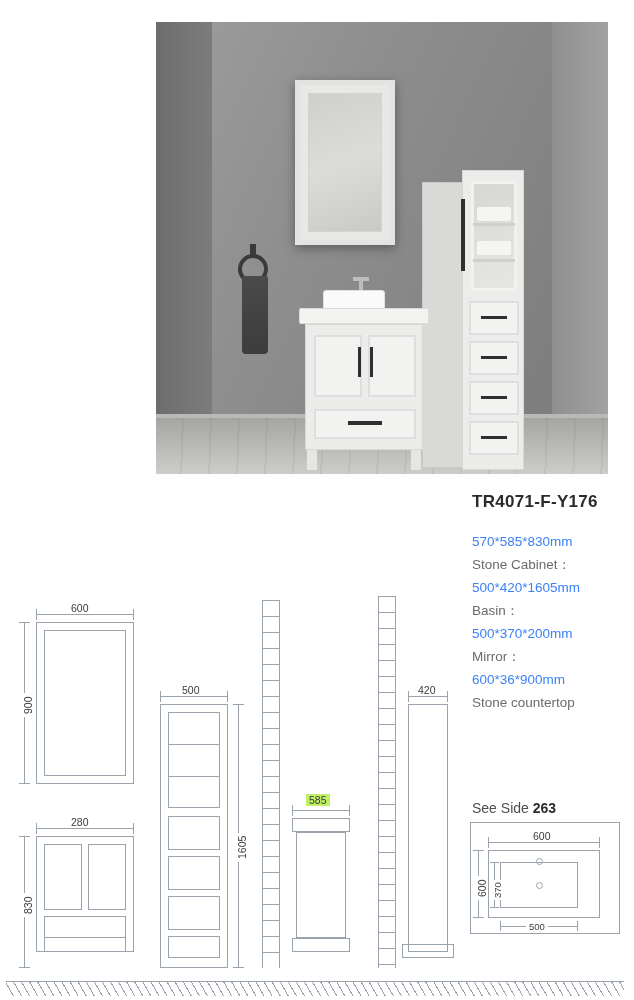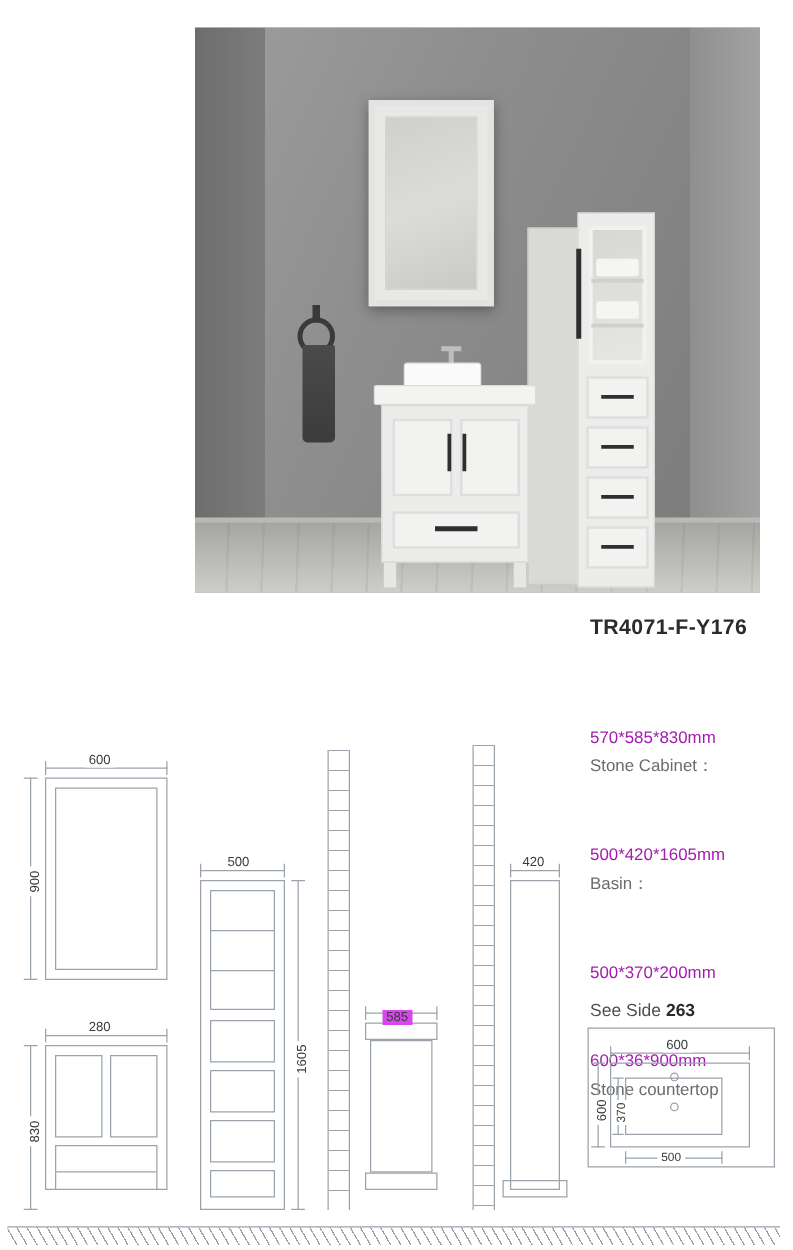--- a/index.html
+++ b/index.html
@@ -136,21 +136,21 @@
   
   .code {
     position: absolute; left: 472px; top: 492px;
     font-size: 17px; font-weight: bold; color: #2b2b2b; letter-spacing: .3px;
   }
   .spec {
     position: absolute; left: 472px; top: 530px; width: 160px;
     font-size: 13.5px; color: #4f4f4f; line-height: 23px;
   }
   .spec .lbl { color: #6b6b6b; }
-  .spec .val { color: #a21caf; margin-top: 48px; }
+  .spec .val { color: #3b82f6; }
   .seepage {
     position: absolute; left: 472px; top: 800px;
     font-size: 14px; color: #4f4f4f;
   }
   .seepage b { color: #2b2b2b; font-weight: bold; }
 
   
   .tech { position: absolute; left: 0; top: 492px; width: 634px; height: 508px; }
   .ln { position: absolute; background: #9aa3ab; }
   .hl { height: 1px; } .vl { width: 1px; }
@@ -235,20 +235,21 @@
   </div>
 
   <div class="code">TR4071-F-Y176</div>
 
   <div class="spec">
     <div class="val">570*585*830mm</div>
     <div class="lbl">Stone Cabinet：</div>
     <div class="val">500*420*1605mm</div>
     <div class="lbl">Basin：</div>
     <div class="val">500*370*200mm</div>
+    <div class="lbl">Mirror：</div>
     <div class="val">600*36*900mm</div>
     <div class="lbl">Stone countertop</div>
   </div>
 
   <div class="seepage">
     <span>See Side </span><b>263</b>
   </div>
 
   <div class="tech">
 
@@ -304,21 +305,21 @@
     <div class="ln hl" style="left:233px; top:475px; width:11px;"></div>
     <div class="dimv" style="left:236px; top:370px; background:#fff; padding:0 3px;">1605</div>
 
     <div class="ladder" style="left:262px; top:108px; width:18px; height:368px;"></div>
     <div class="box" style="left:292px; top:326px; width:58px; height:14px;"></div>
     <div class="box" style="left:296px; top:340px; width:50px; height:106px;"></div>
     <div class="box" style="left:292px; top:446px; width:58px; height:14px;"></div>
     <div class="ln hl" style="left:292px; top:318px; width:58px;"></div>
     <div class="ln vl" style="left:292px; top:313px; height:11px;"></div>
     <div class="ln vl" style="left:349px; top:313px; height:11px;"></div>
-    <div class="dim" style="left:306px; top:316px; background:#d946ef; padding:0 3px;">585</div>
+    <div class="dim" style="left:306px; top:302px; background:#bef264; padding:0 3px;">585</div>
 
     <div class="ladder" style="left:378px; top:104px; width:18px; height:372px;"></div>
     <div class="box" style="left:408px; top:212px; width:40px; height:248px;"></div>
     <div class="box" style="left:402px; top:452px; width:52px; height:14px;"></div>
     <div class="ln hl" style="left:408px; top:204px; width:40px;"></div>
     <div class="ln vl" style="left:408px; top:199px; height:11px;"></div>
     <div class="ln vl" style="left:447px; top:199px; height:11px;"></div>
     <div class="dim" style="left:415px; top:192px; background:#fff; padding:0 3px;">420</div>
 
     <div class="callout-box" style="left:470px; top:330px; width:150px; height:112px; border:1px solid #9aa3ab;"></div>

